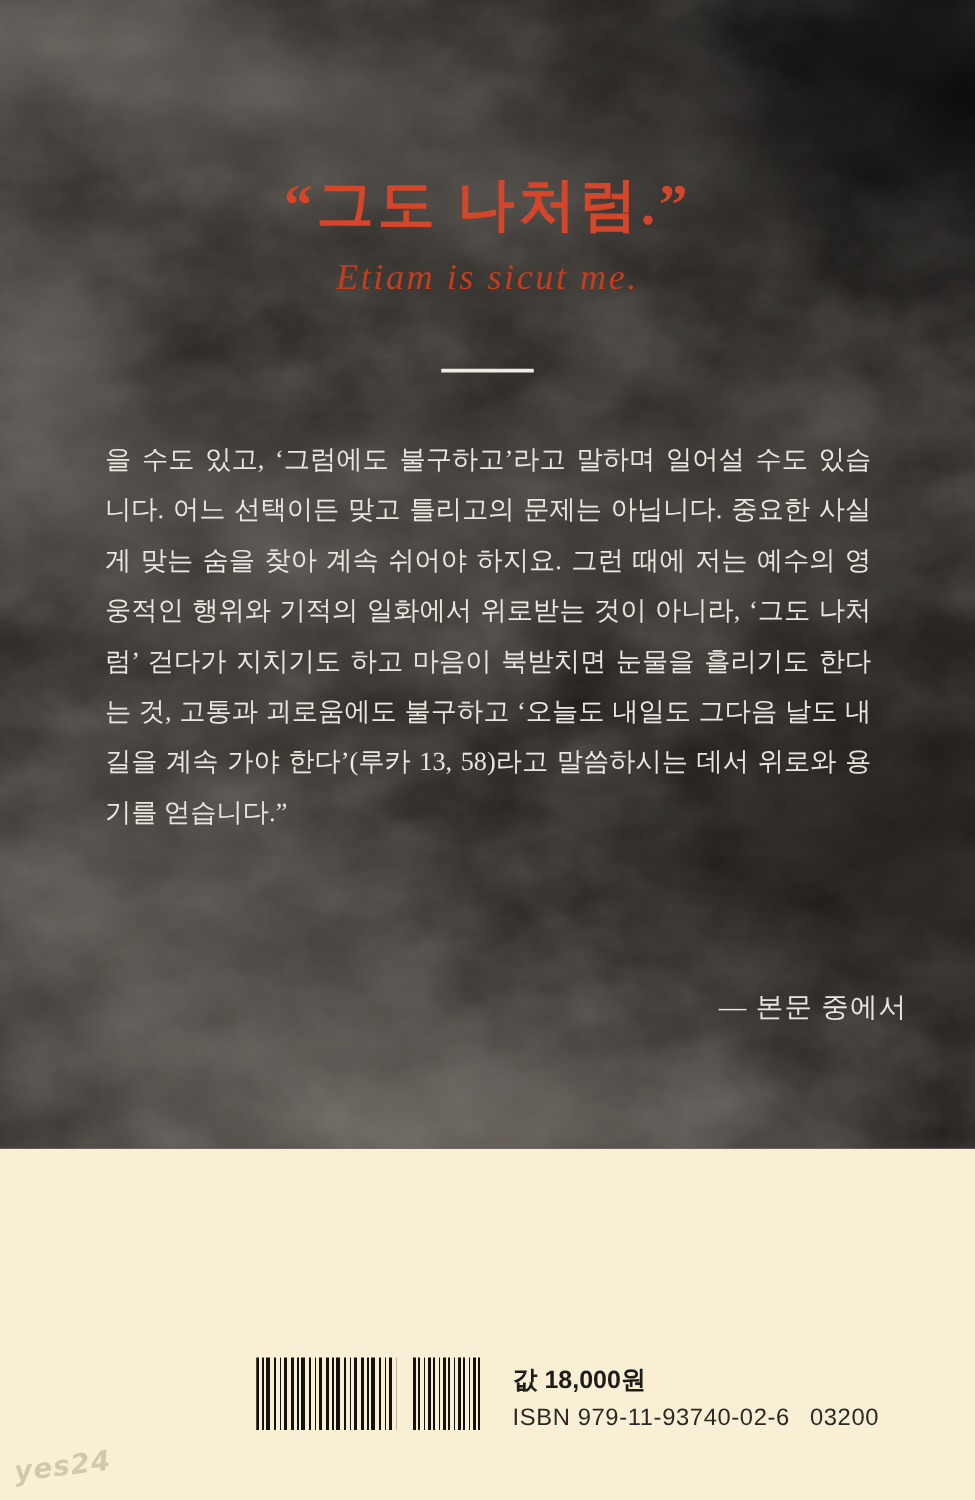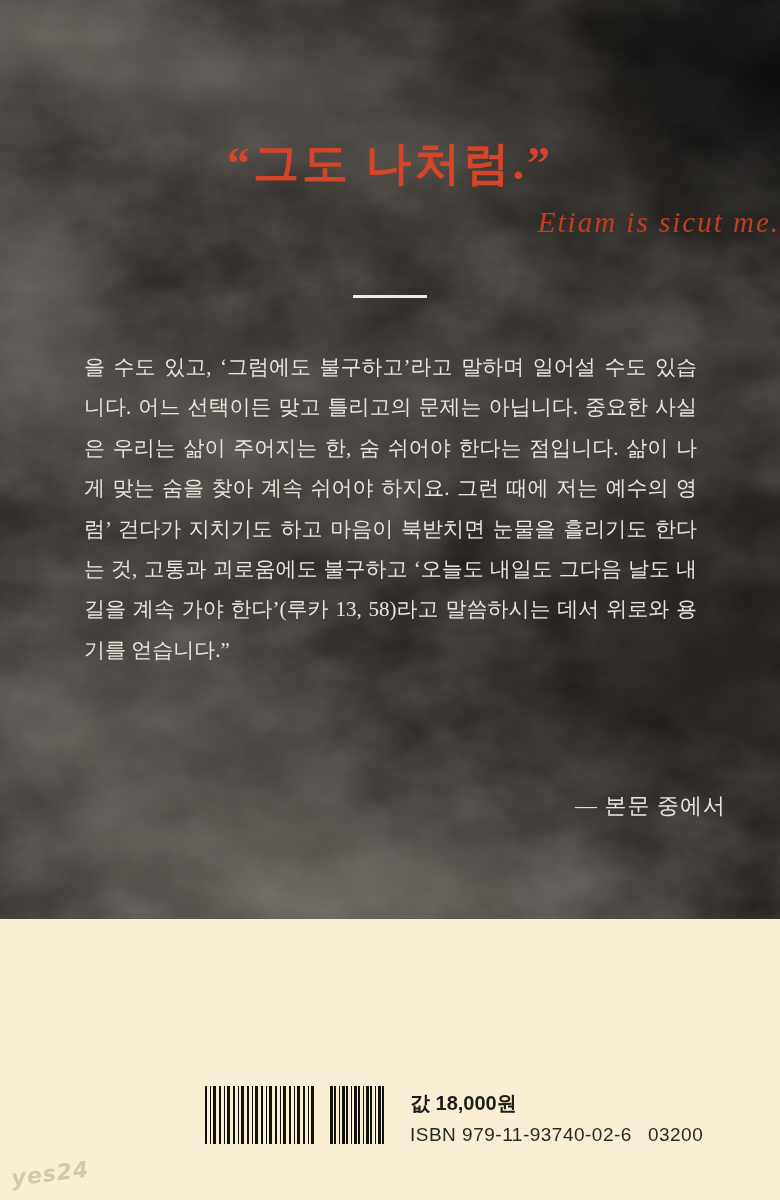--- a/index.html
+++ b/index.html
@@ -29,21 +29,21 @@
       radial-gradient(ellipse 520px 280px at 12% 80%,rgba(143,137,129,.45),rgba(143,137,129,0) 70%),
       radial-gradient(ellipse 600px 220px at 45% 98%,rgba(156,149,140,.55),rgba(156,149,140,0) 70%),
       radial-gradient(ellipse 420px 260px at 95% 72%,rgba(26,22,18,.65),   rgba(26,22,18,0) 72%);
   }
   
   .book-title{
     position:absolute;left:0;top:133px;width:780px;text-align:center;
     font-size:46px;font-weight:600;letter-spacing:3px;color:#d4452a;z-index:3;
   }
   .book-subtitle{
-    position:absolute;left:0;top:206px;width:780px;text-align:right;
+    position:absolute;left:0;top:206px;width:780px;text-align:center;
     font-style:italic;font-size:29px;letter-spacing:2px;color:#c23e1f;z-index:3;
   }
   .divider{
     position:absolute;left:353px;top:295px;width:74px;height:3px;
     background:#eeeae2;z-index:3;
   }
   .quote-block{
     position:absolute;left:84px;top:347px;width:613px;z-index:3;
     color:#eae6df;font-size:21px;
   }
@@ -110,22 +110,22 @@
     <div class="cloud-layer"></div>
   </div>
 
   <div class="book-title">“그도 나처럼.”</div>
   <div class="book-subtitle">Etiam is sicut me.</div>
   <div class="divider"></div>
 
   <div class="quote-block">
     <div class="quote-line">을 수도 있고, ‘그럼에도 불구하고’라고 말하며 일어설 수도 있습</div>
     <div class="quote-line">니다. 어느 선택이든 맞고 틀리고의 문제는 아닙니다. 중요한 사실</div>
-    <div class="quote-line">은 우리는 삶이 주어지는 한, 숨 쉬어야 한다는 점입니다. 삶이 나</div>
     <div class="quote-line">게 맞는 숨을 찾아 계속 쉬어야 하지요. 그런 때에 저는 예수의 영</div>
+    <div class="quote-line">웅적인 행위와 기적의 일화에서 위로받는 것이 아니라, ‘그도 나처</div>
     <div class="quote-line">럼’ 걷다가 지치기도 하고 마음이 북받치면 눈물을 흘리기도 한다</div>
     <div class="quote-line">는 것, 고통과 괴로움에도 불구하고 ‘오늘도 내일도 그다음 날도 내</div>
     <div class="quote-line">길을 계속 가야 한다’(루카 13, 58)라고 말씀하시는 데서 위로와 용</div>
     <div class="quote-line last">기를 얻습니다.”</div>
   </div>
   <div class="attribution">— 본문 중에서</div>
 
   <div class="barcode">
     <div class="bar-main"></div>
     <div class="bar-gap"></div>

